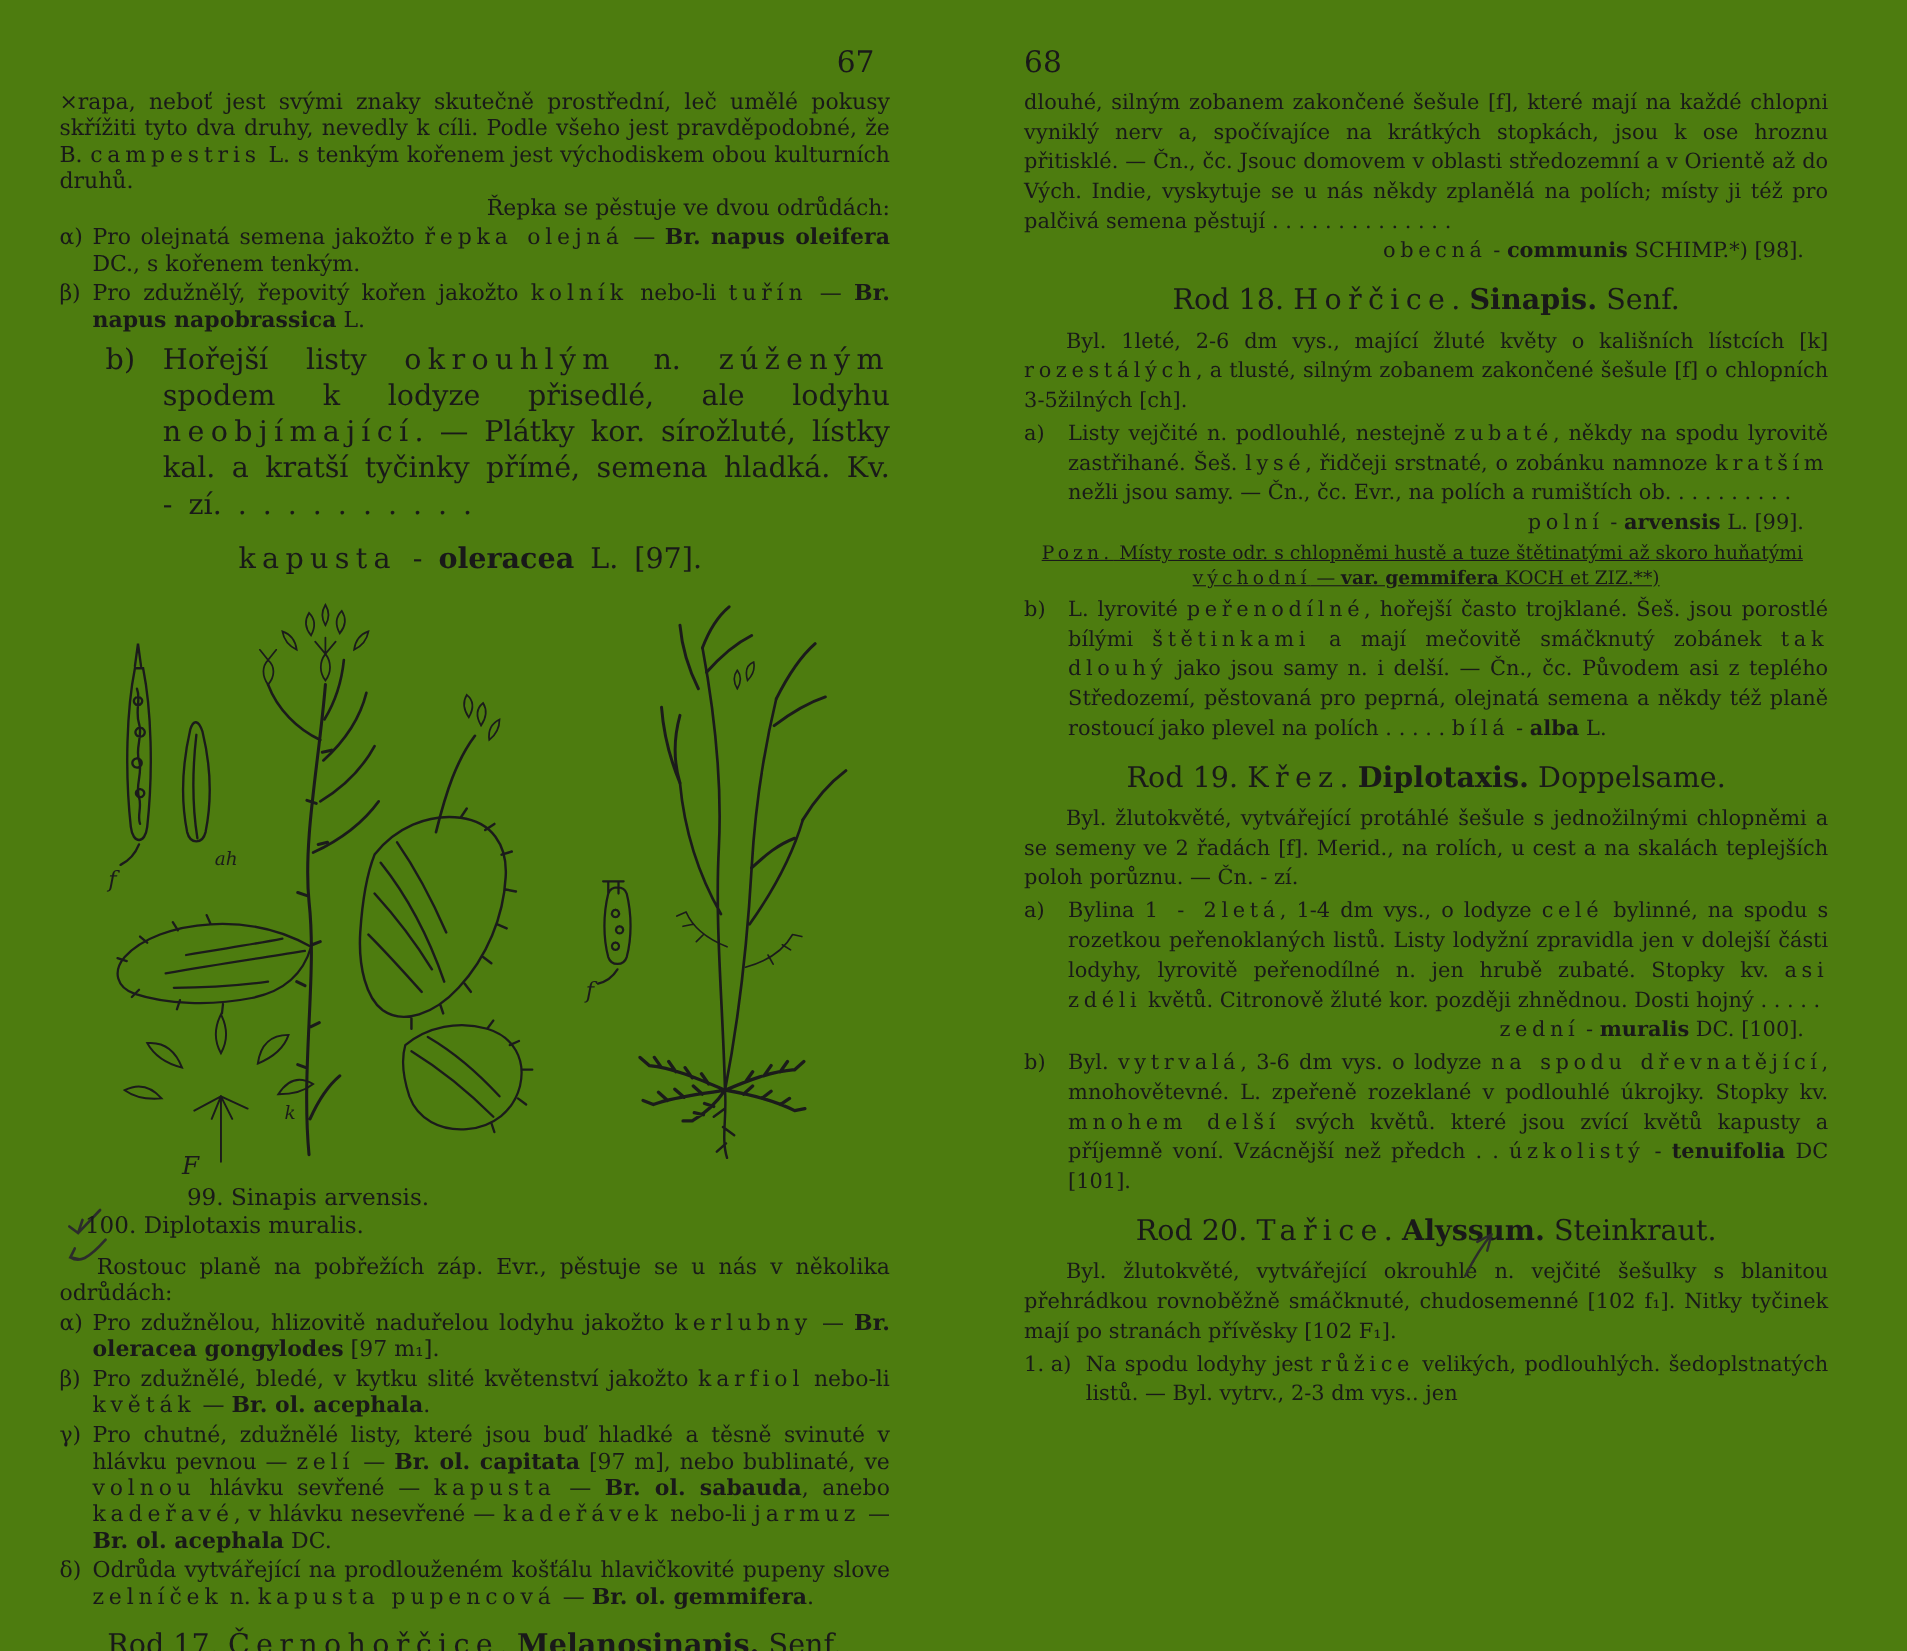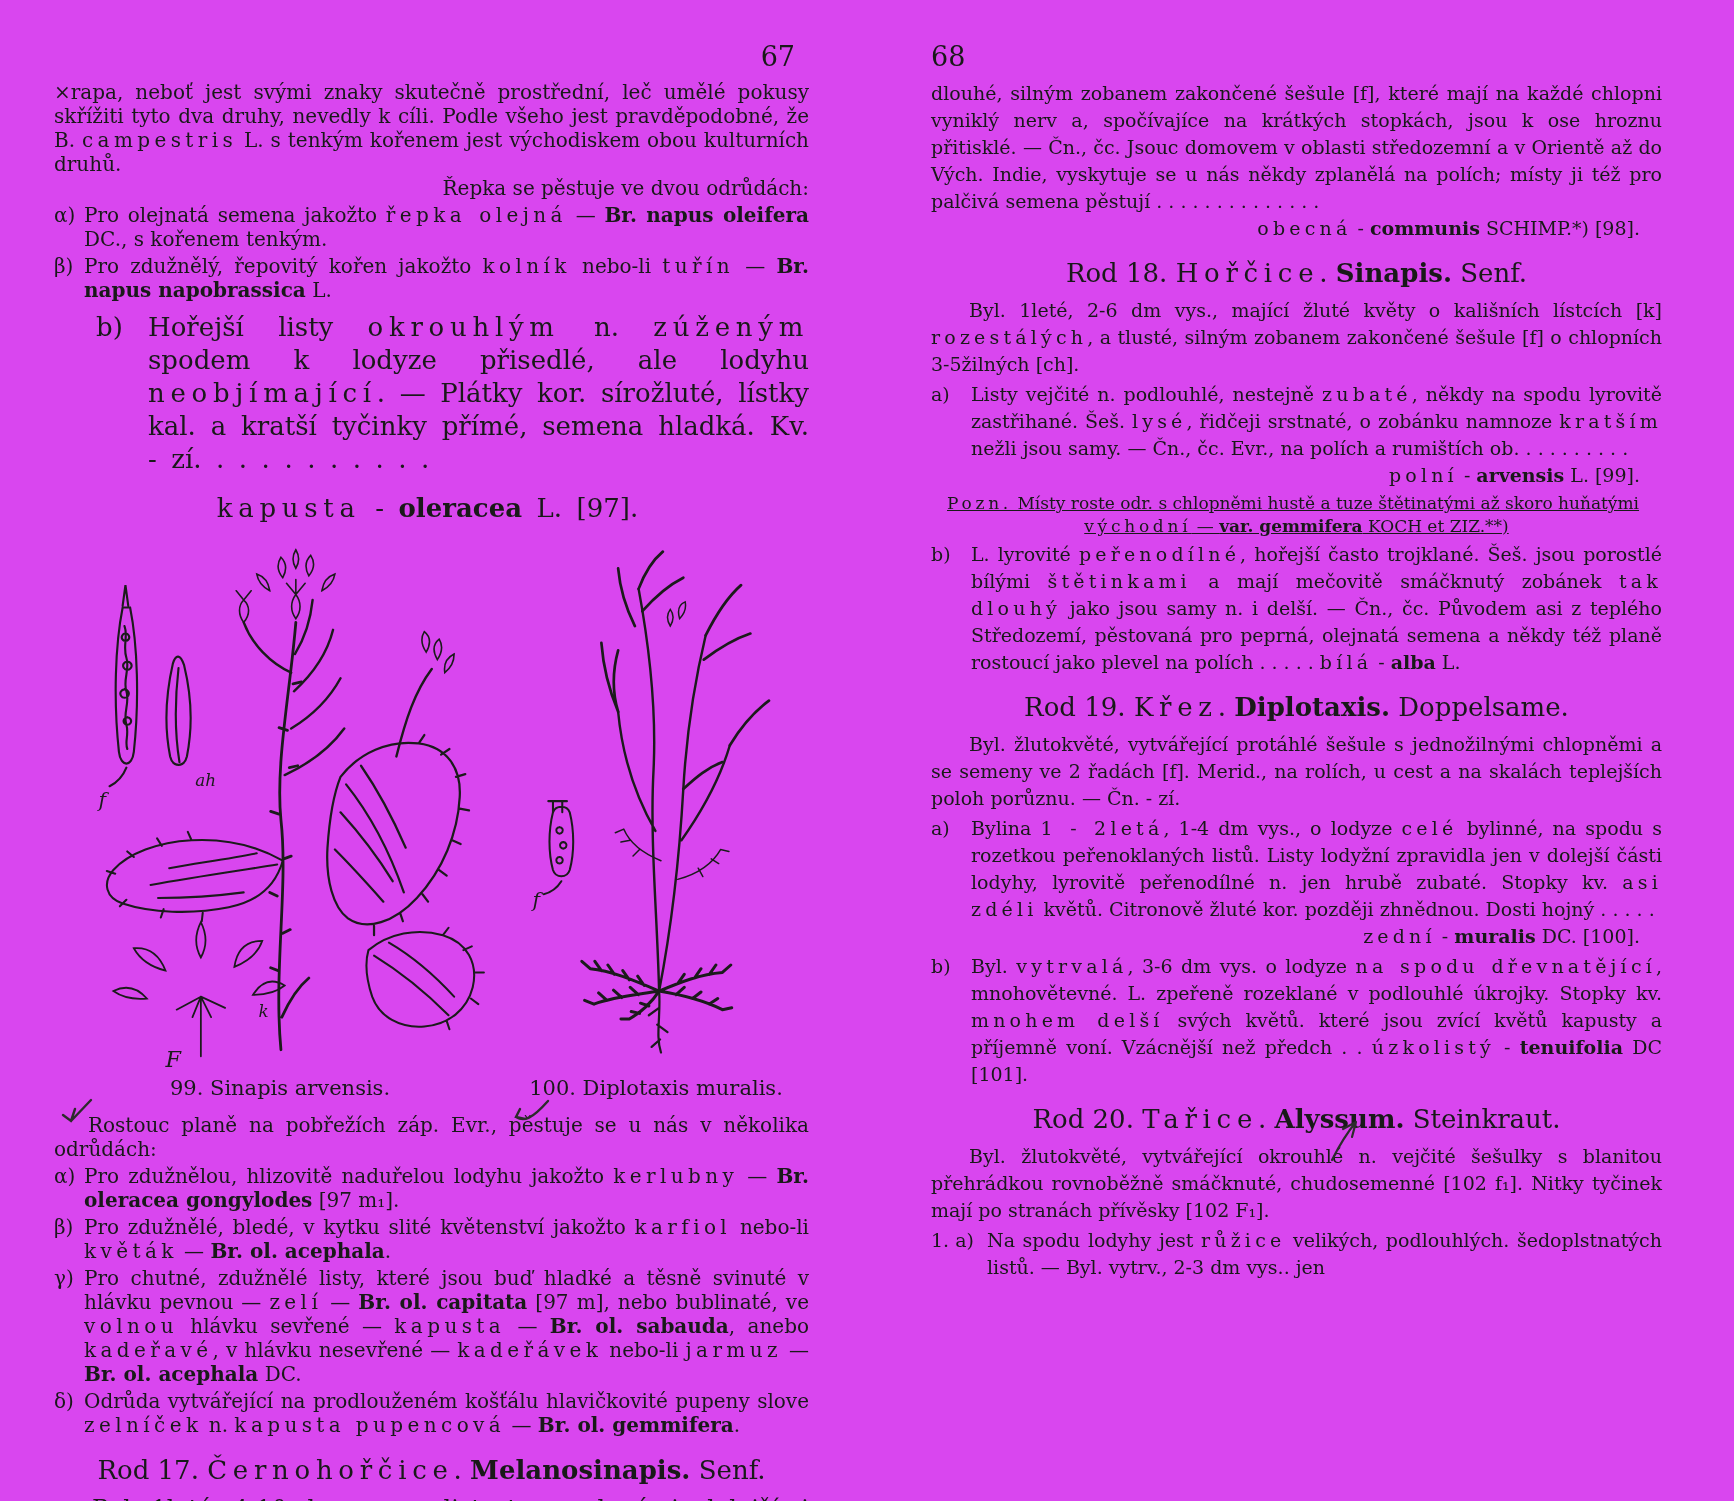--- a/index.html
+++ b/index.html
@@ -1,19 +1,19 @@
 <!DOCTYPE html>
 <html lang="cs"><head>
 <meta charset="utf-8">
 <style>
   html,body{margin:0;padding:0;background:#e8e6e0;}
   .sheet{
     position:relative;
     width:1734px;height:1501px;
-    background:#d946ef;
+    background:#4d7c0f;
     overflow:hidden;
     font-family:"DejaVu Serif","Liberation Serif",serif;
     color:#191919;
   }
   .page{position:absolute;top:0;height:100%;box-sizing:border-box;}
   .page-left{left:0;width:867px;padding:42px 58px 0 54px;}
   .page-right{left:867px;width:867px;padding:42px 72px 0 64px;}
 
   .pagenum{font-size:27px;line-height:30px;}
   .pagenum-left{text-align:right;padding-right:14px;margin-bottom:8px;}
@@ -34,21 +34,21 @@
   .big{font-size:26px;line-height:33px;word-spacing:0.24em;}
   .item-b{margin:9px 0 0 42px;padding-left:52px;text-align:justify;}
   .item-b .marker{display:inline-block;width:52px;margin-left:-52px;}
   .species-left{margin:16px 8px 0 0;text-align:center;}
 
   
   figure{margin:8px 0 4px 0;width:755px;}
   .fig-row{display:flex;align-items:flex-end;}
   .fig-svg1{width:452px;height:540px;}
   .fig-svg2{width:282px;height:540px;}
-  .cap-row{display:flex;margin-top:2px;}
+  .cap-row{display:flex;margin-top:2px;flex-direction:column;}
   .cap{position:relative;font-size:21px;line-height:26px;text-align:center;}
   .cap1{width:452px;}
   .cap2{width:300px;}
   .pencil{position:absolute;left:6px;bottom:-22px;}
 
   
   .cultivar{margin-top:12px;}
   .cultivar-intro{text-indent:34px;}
 
   

